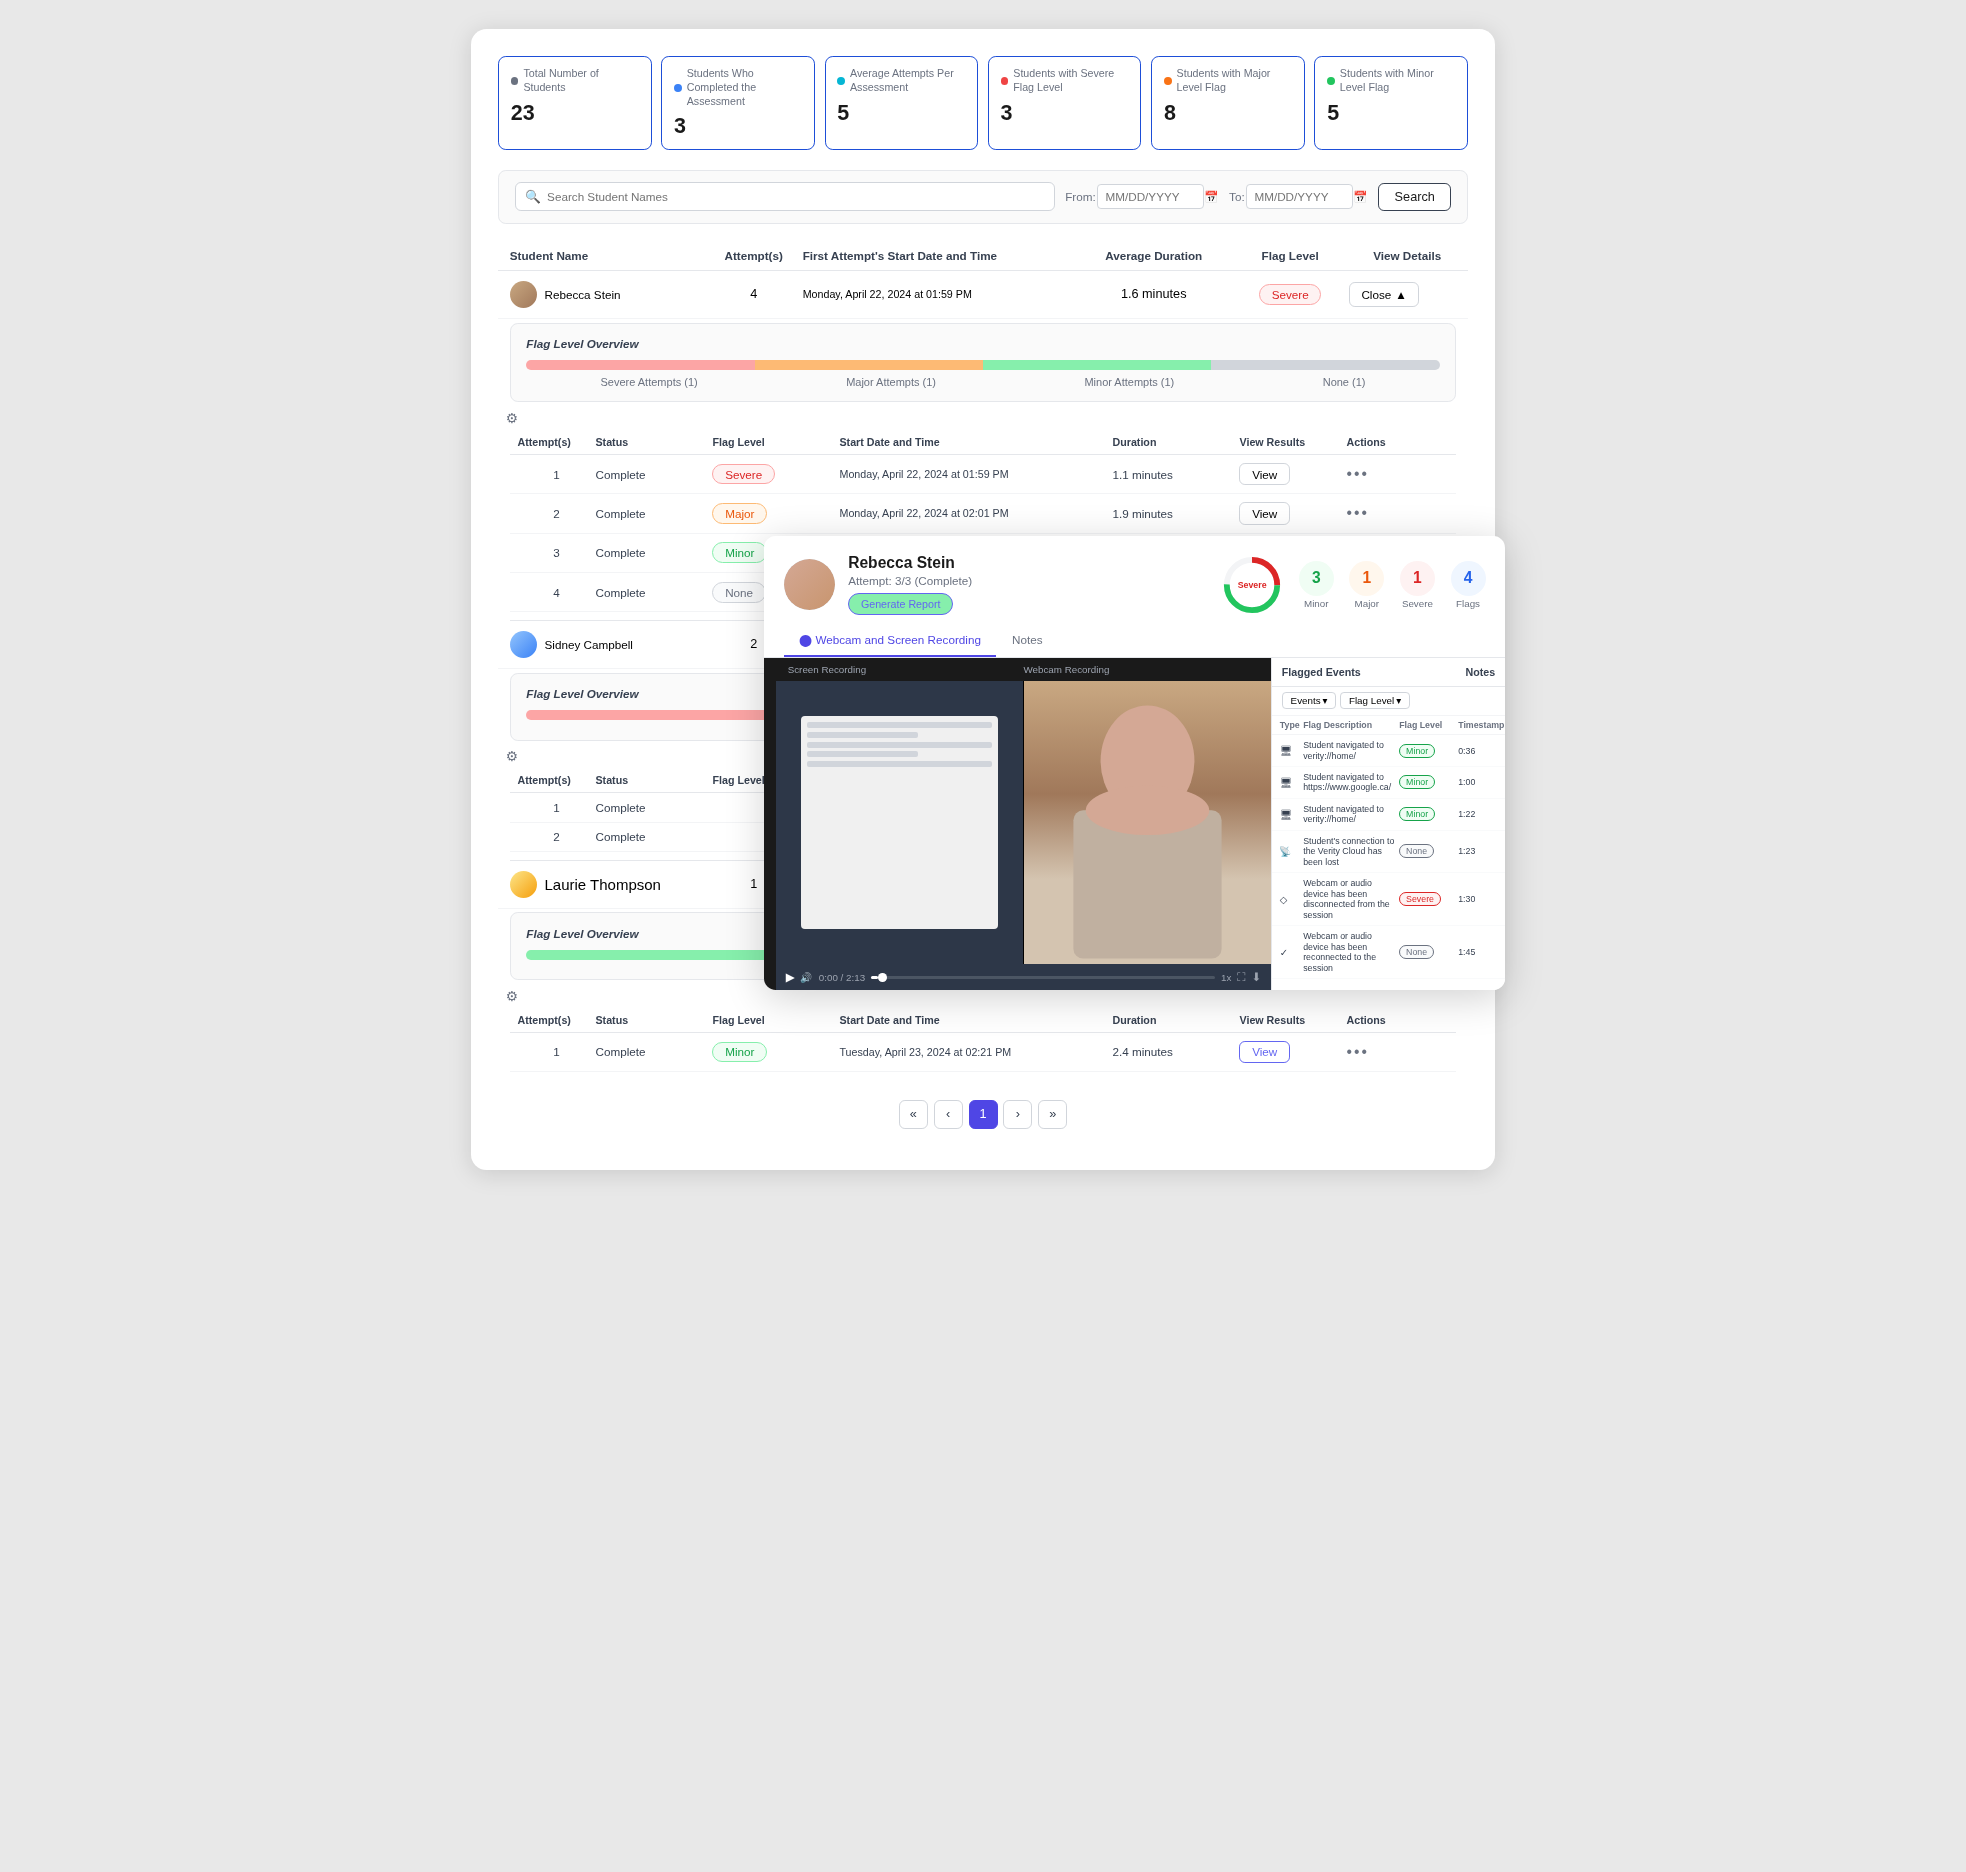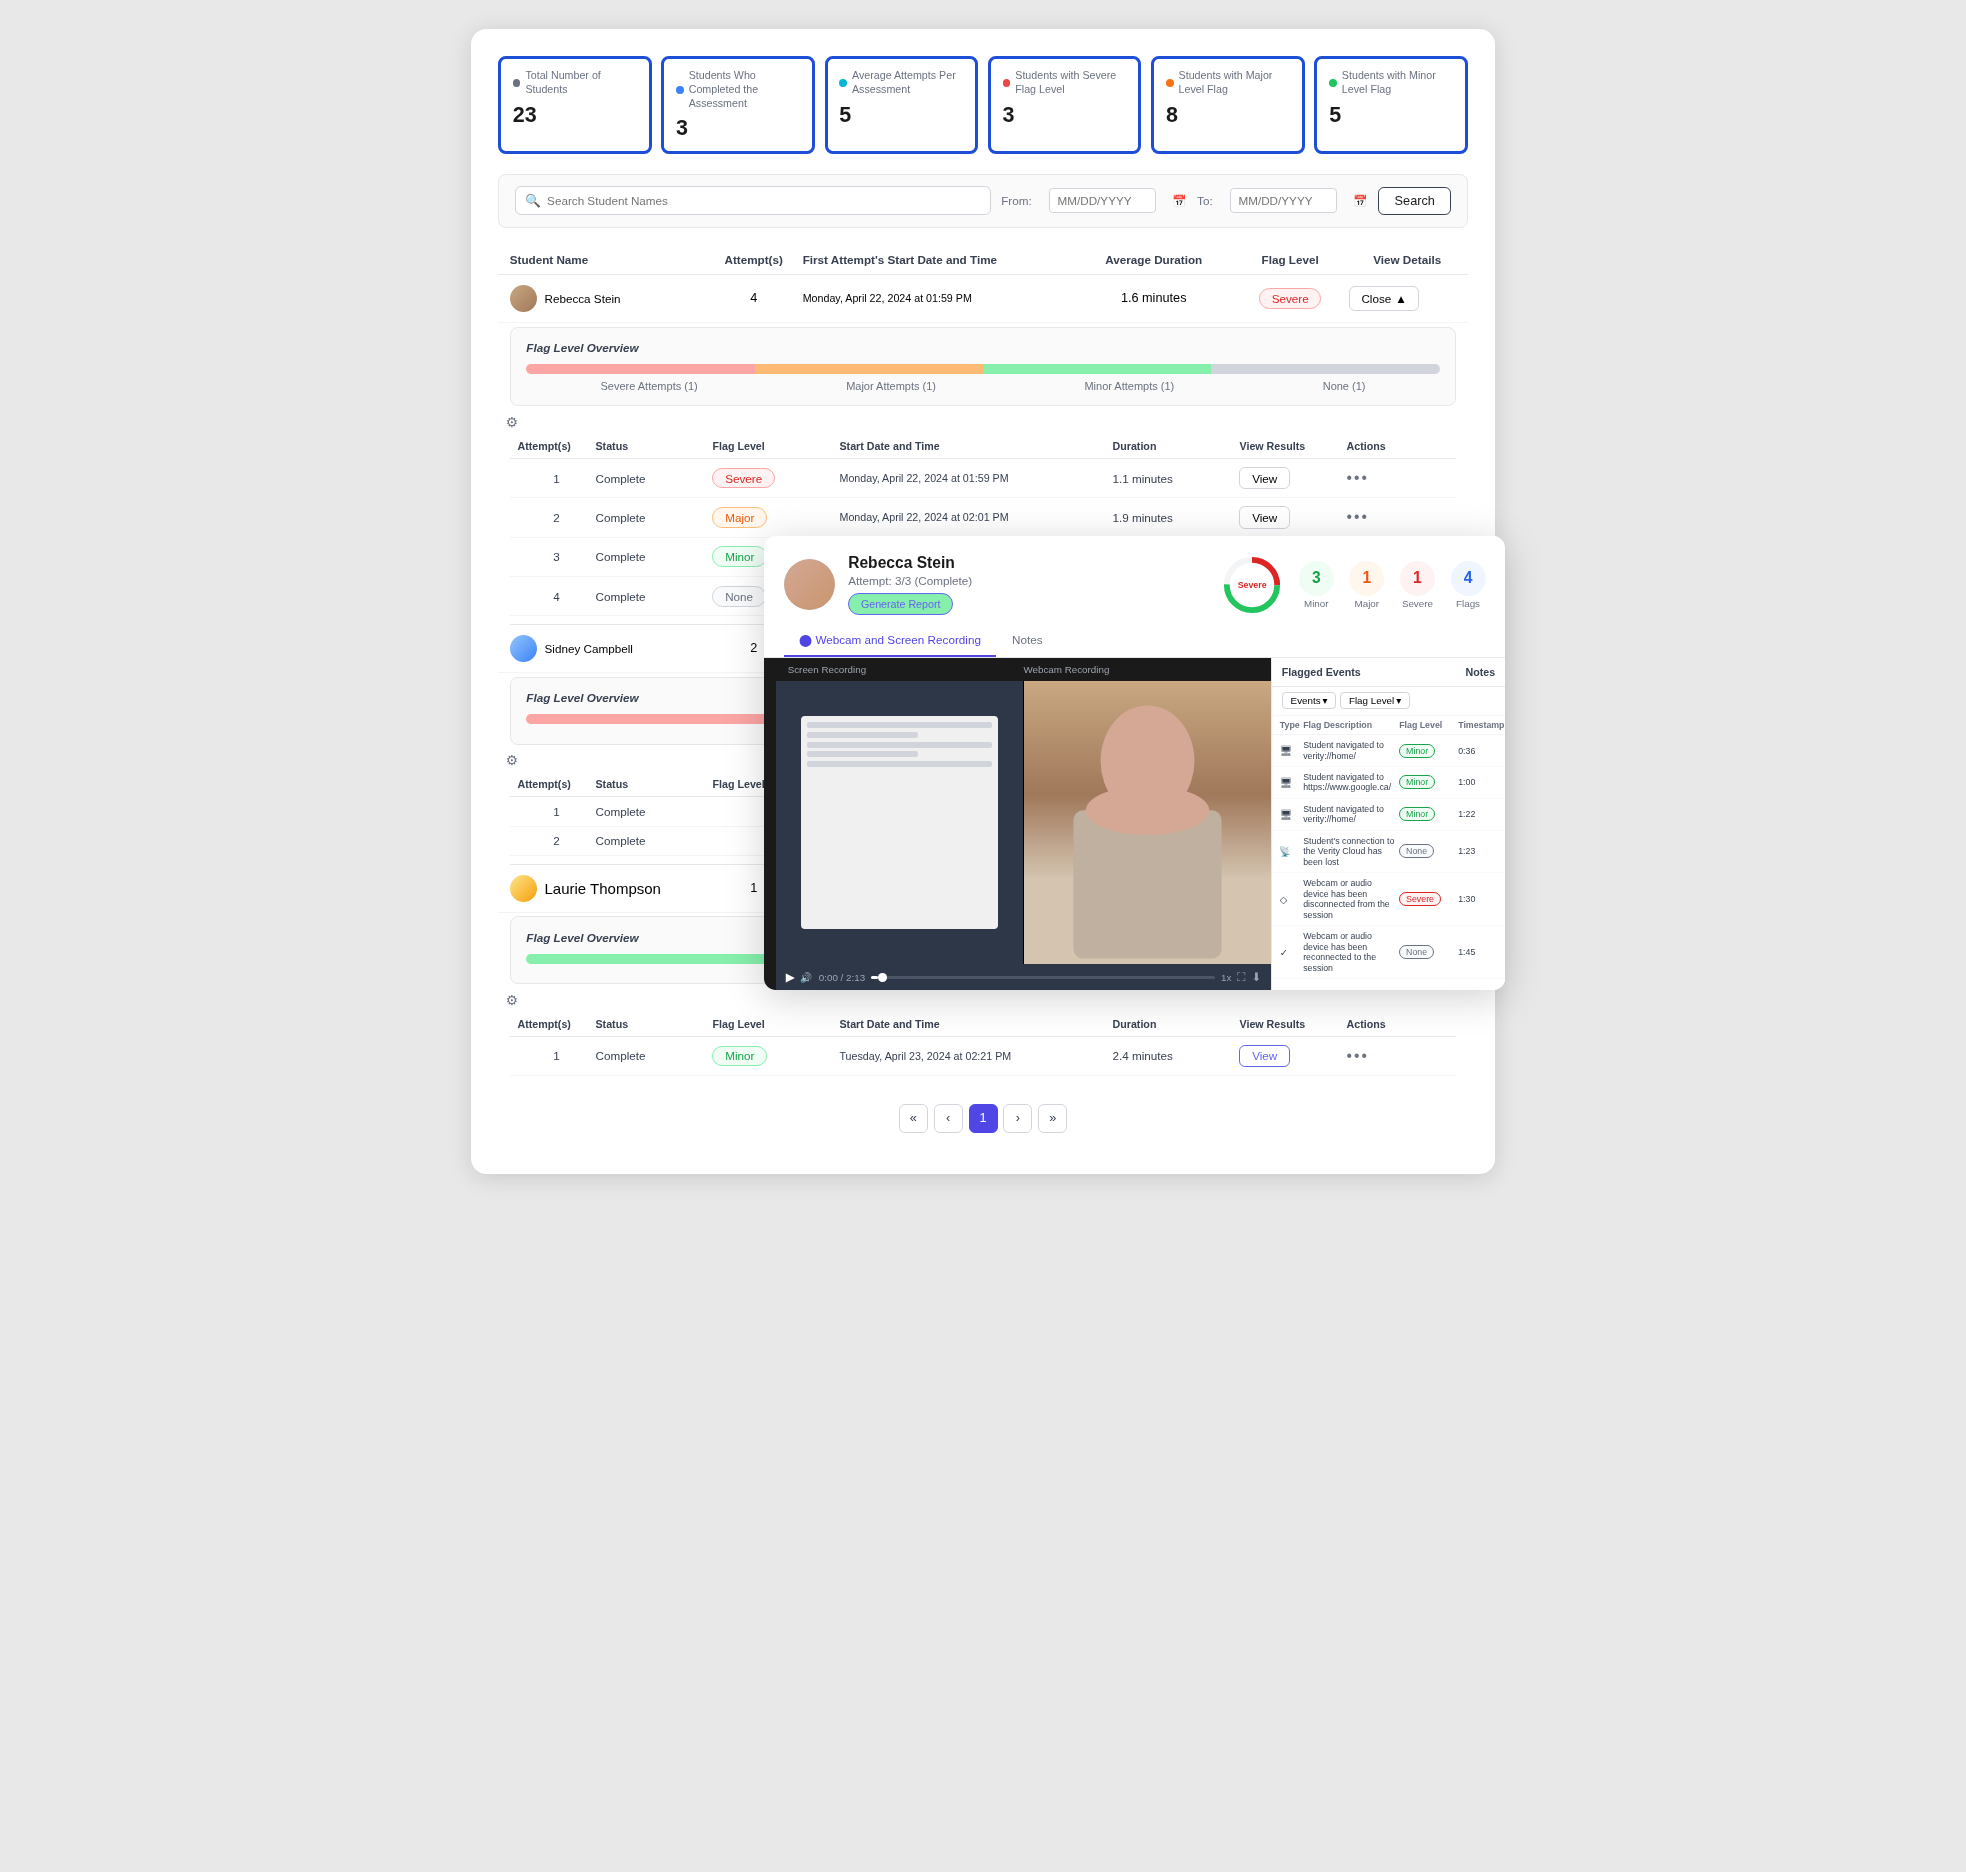--- a/index.html
+++ b/index.html
@@ -29,21 +29,21 @@
       color: #1a1a1a;
     }
     
     .stats-row {
       display: flex;
       gap: 9.8px;
       margin-bottom: 19.5px;
     }
     .stat-card {
       flex: 1;
-      border: 3px solid #1d4ed8;
+      border: 1px solid #1d4ed8;
       border-radius: 7.8px;
       padding: 9.8px 11.7px;
       min-width: 0;
     }
     .stat-label {
       font-size: 10.7px;
       color: #6b7280;
       margin-bottom: 5.9px;
       display: flex;
       align-items: center;
@@ -85,21 +85,21 @@
       border: none;
       outline: none;
       font-size: 11.7px;
       color: #374151;
       width: 100%;
       background: transparent;
     }
     .date-group {
       display: flex;
       align-items: center;
-      gap: 17px;
+      gap: 1px;
       font-size: 11.7px;
       color: #6b7280;
     }
     .date-input {
       border: 1px solid #d1d5db;
       border-radius: 3.9px;
       padding: 4.9px 7.8px;
       font-size: 11.7px;
       color: #9ca3af;
       outline: none;

